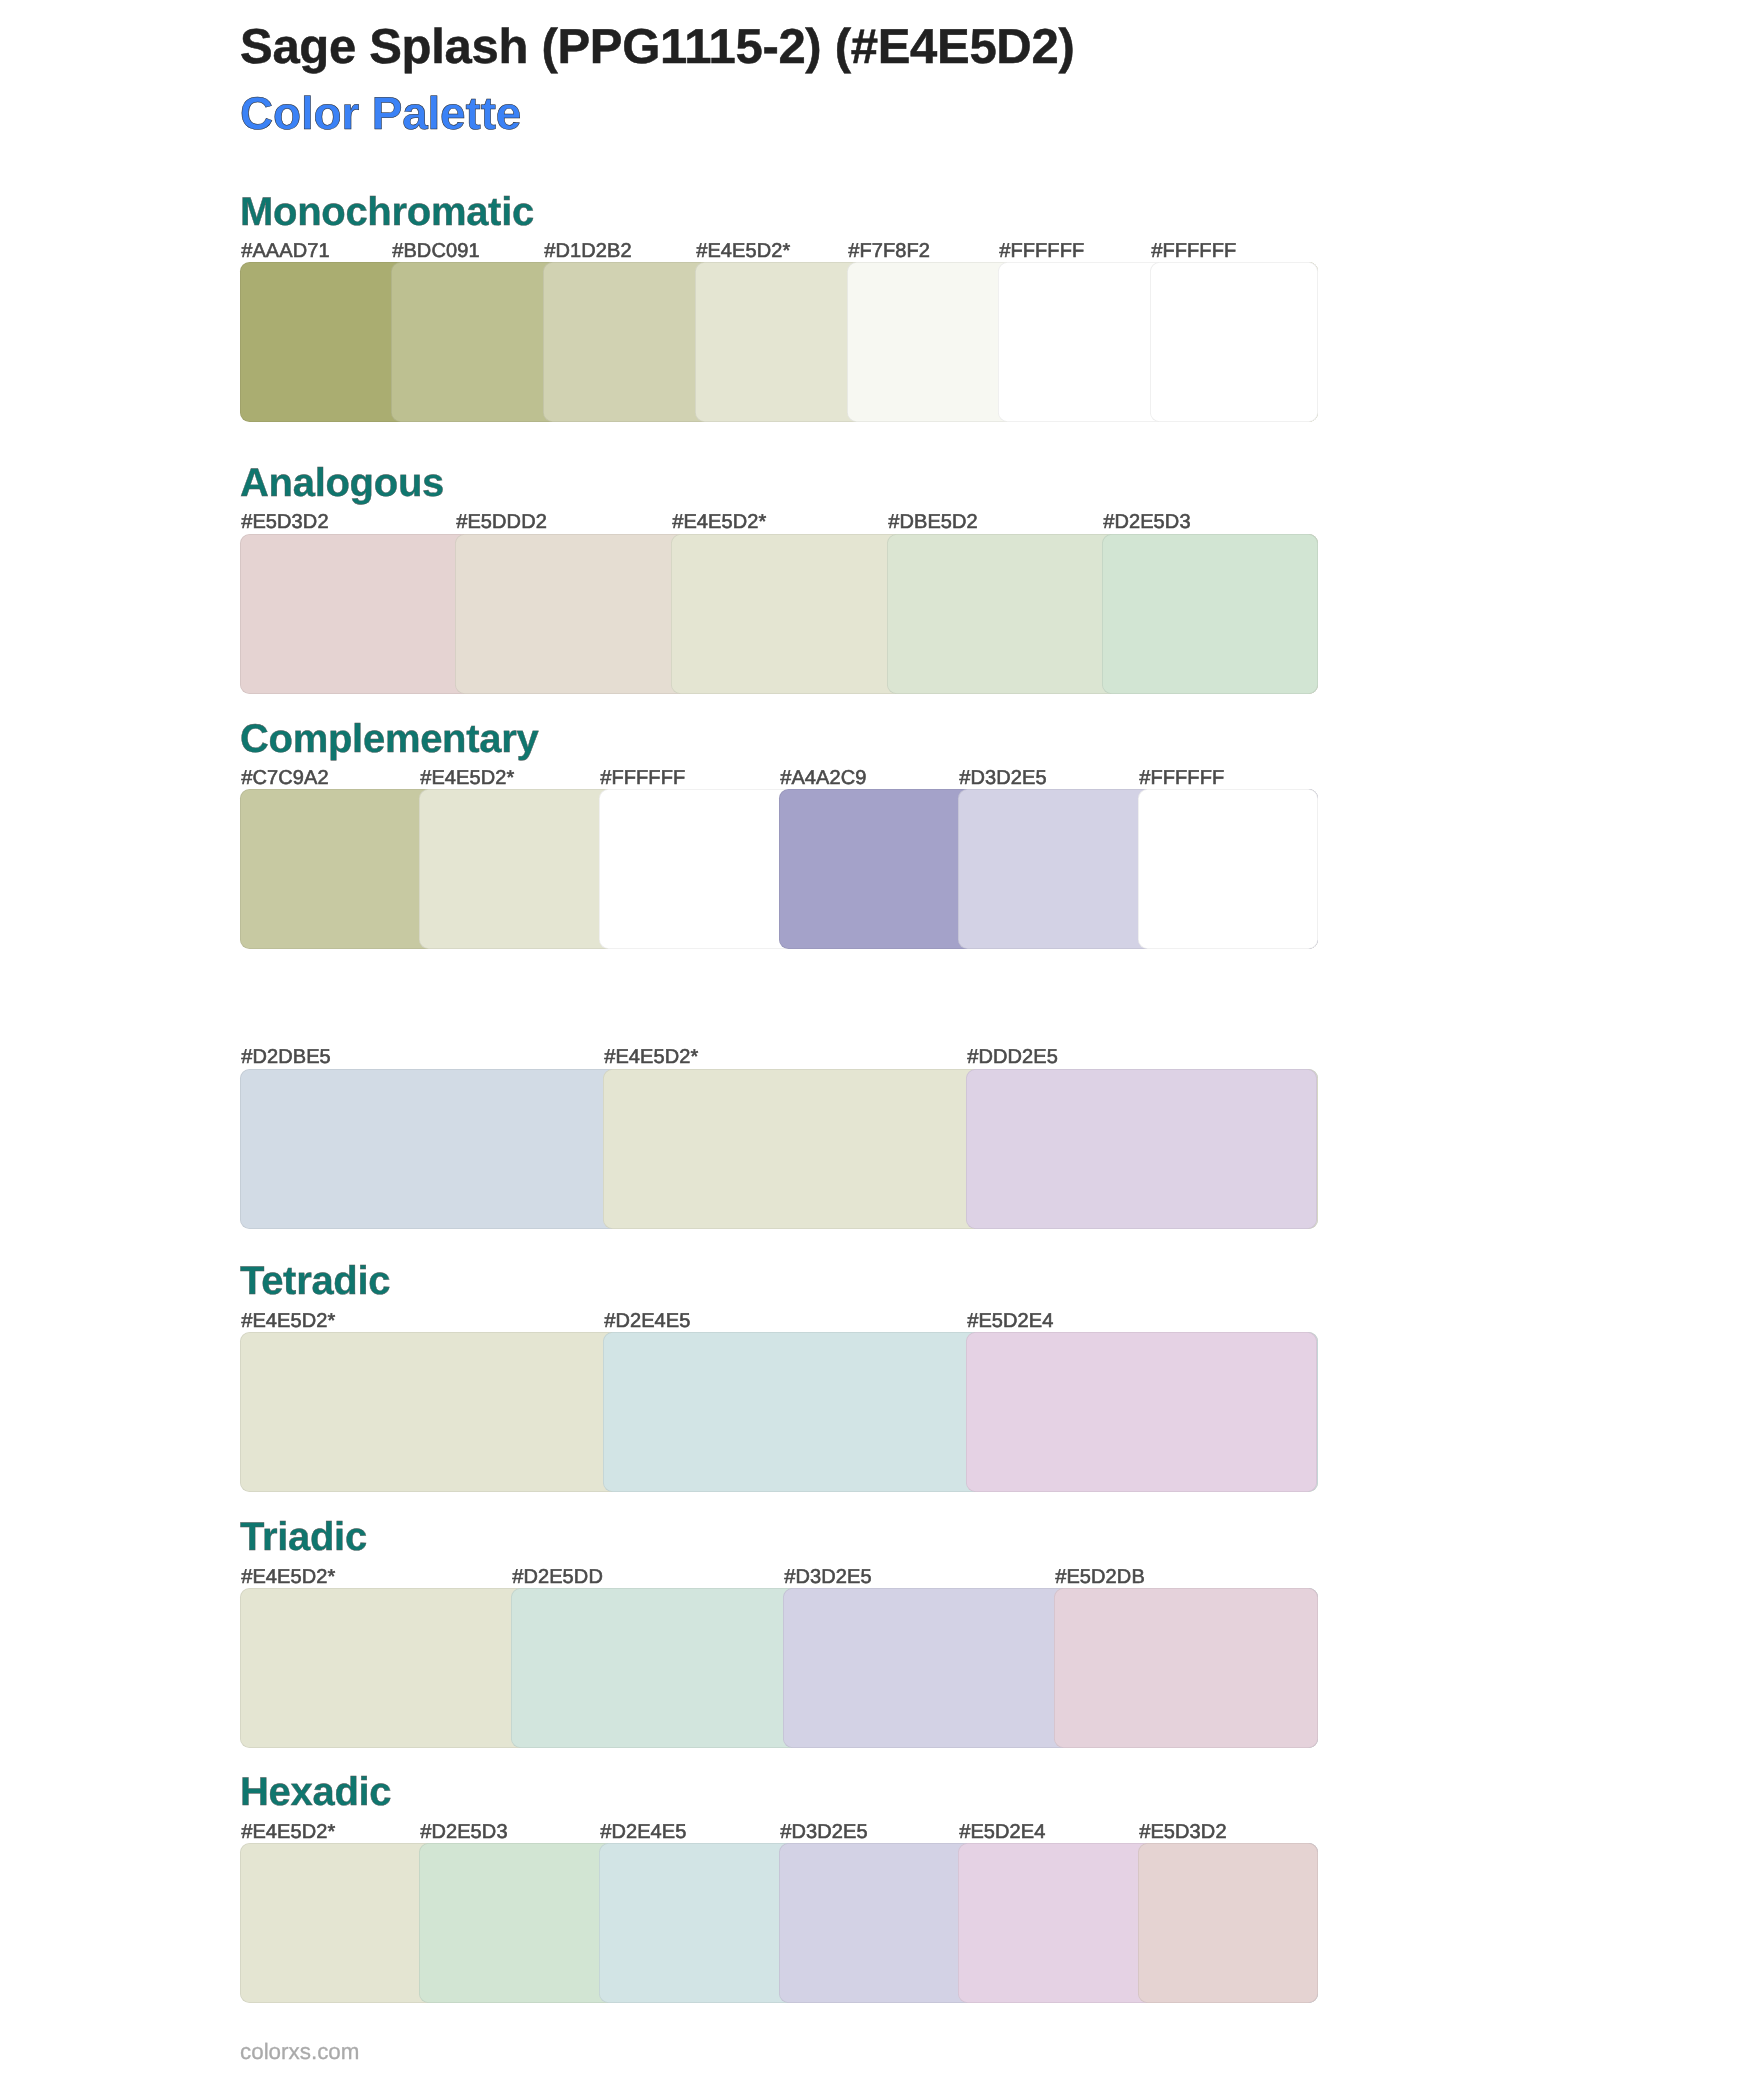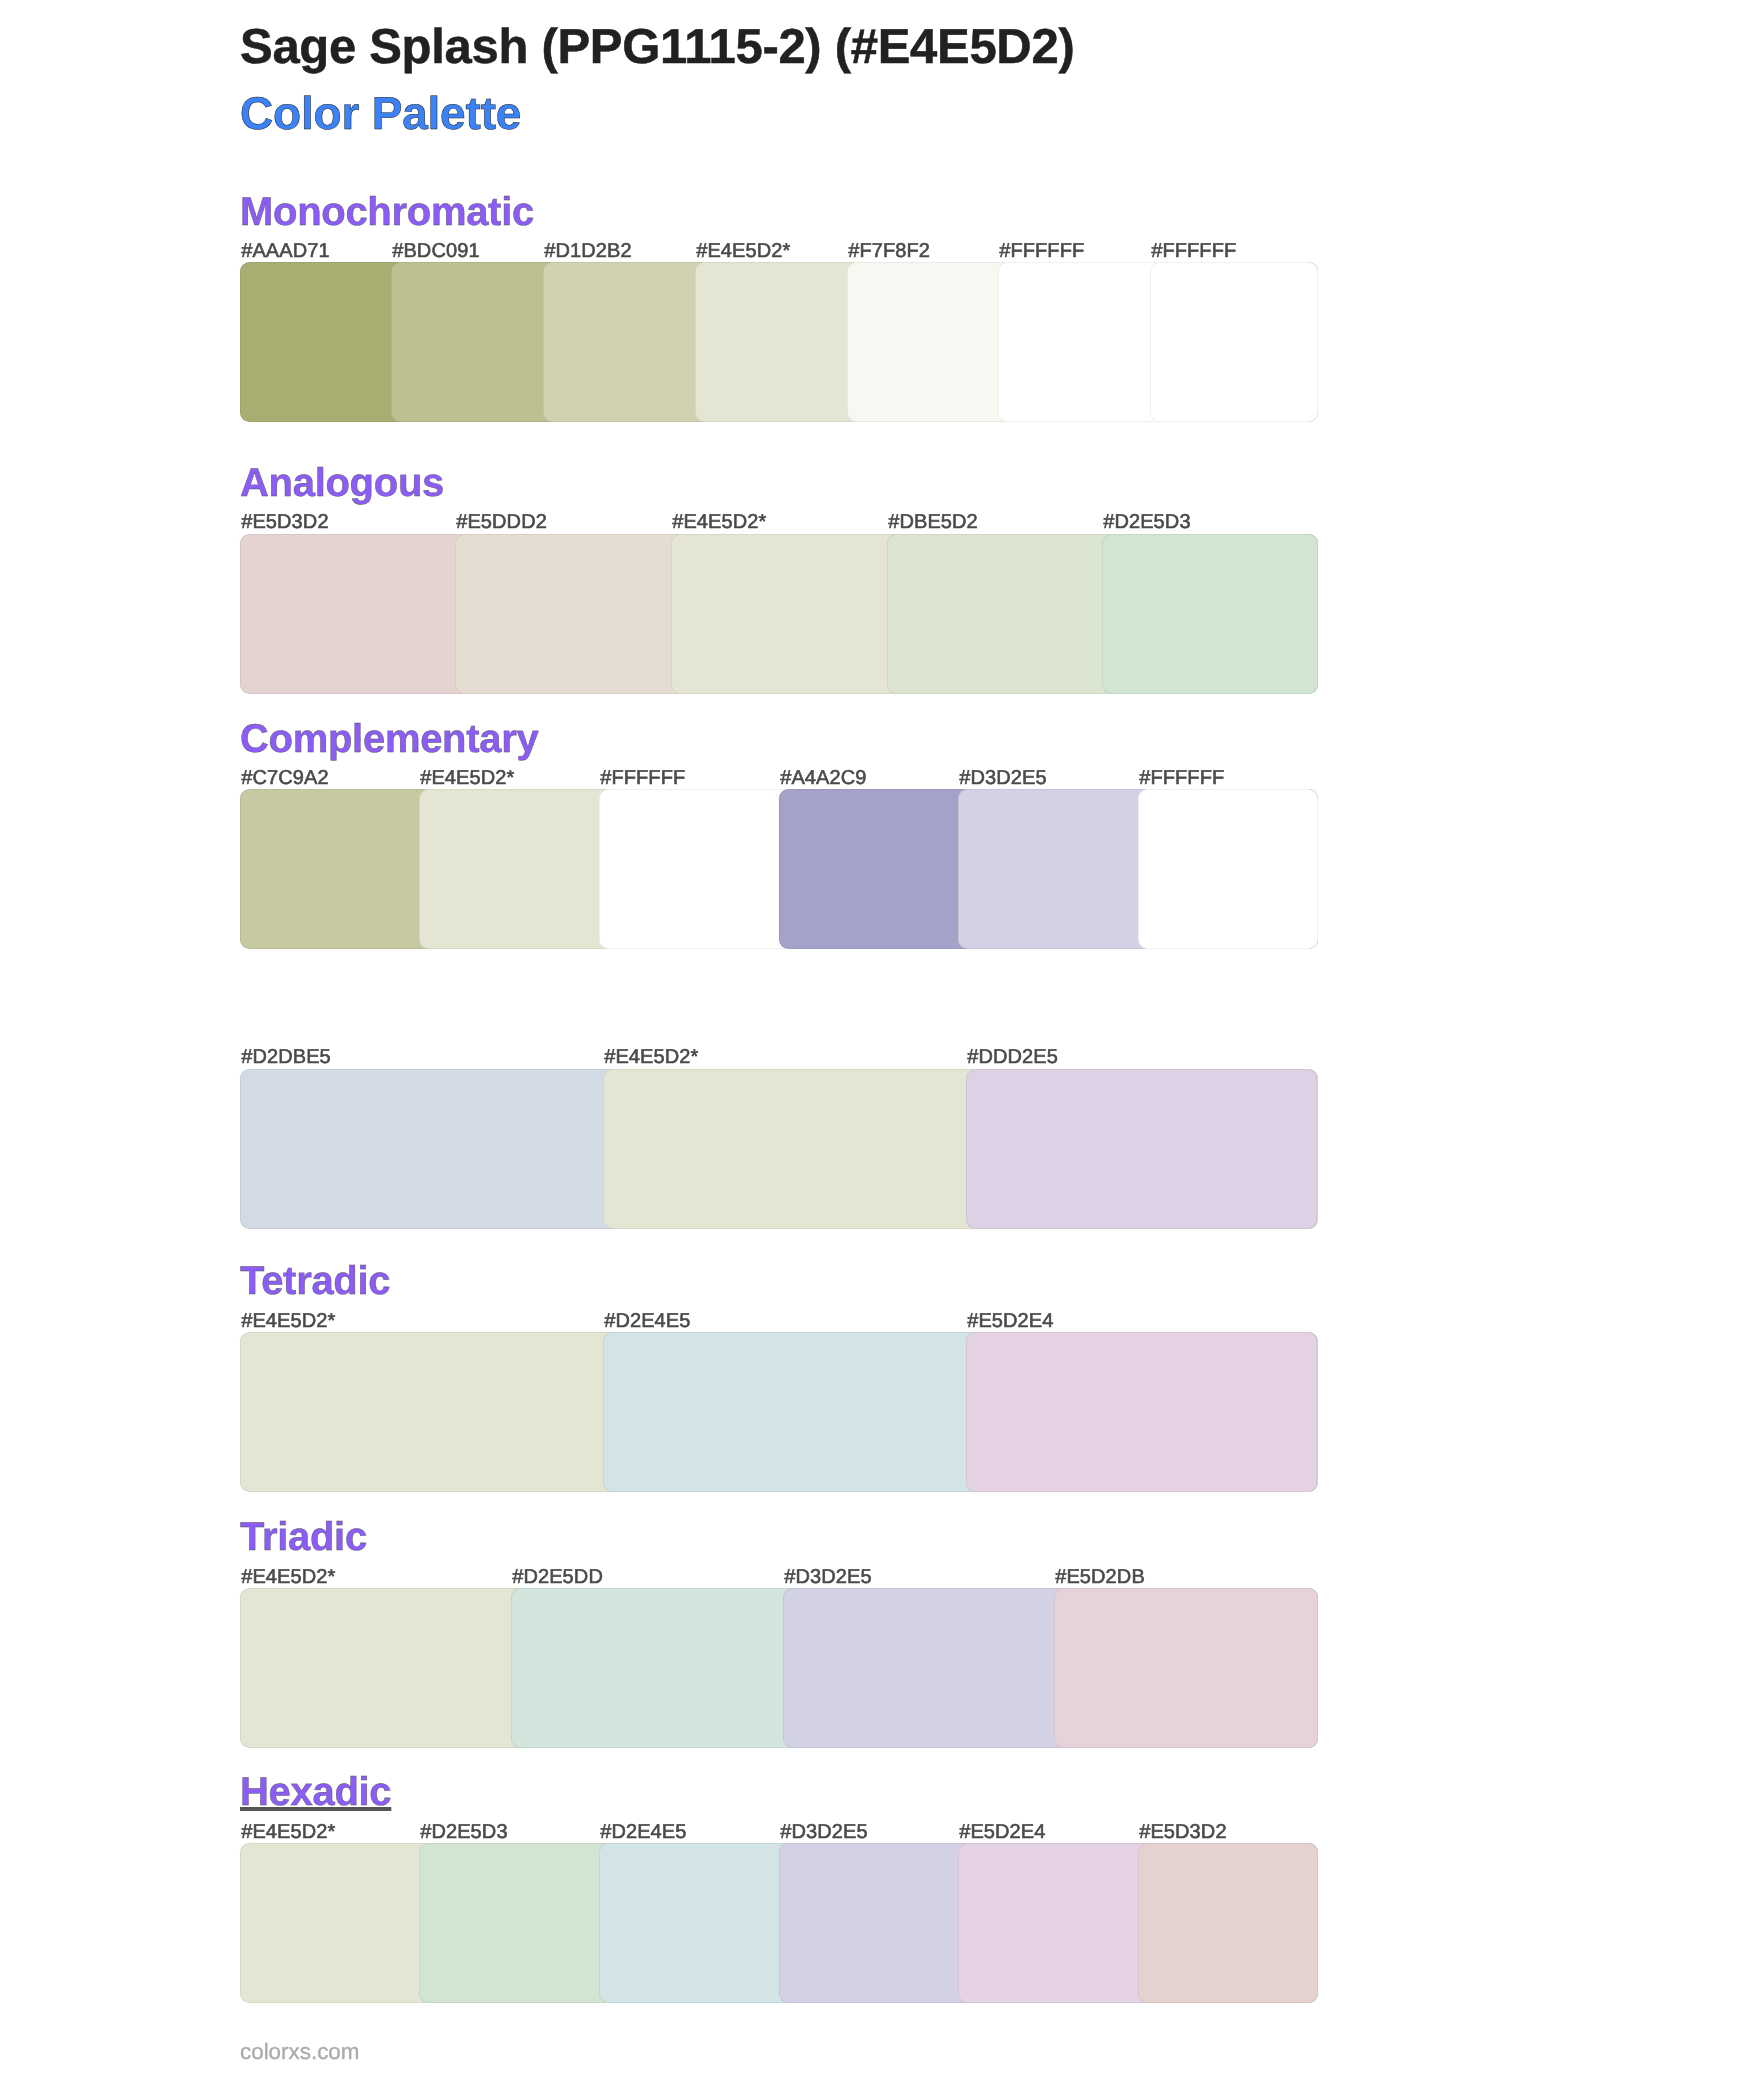--- a/index.html
+++ b/index.html
@@ -54,21 +54,21 @@
 
   
   .section { position: absolute; left: 0; top: 0; width: 1757px; height: 2077px; pointer-events: none; }
   .section-heading {
     position: absolute;
     left: 240px;
     font-weight: bold;
     font-size: 40px;
     line-height: 40px;
     margin-top: -4.4px;   
-    color: #8b5cf6;
+    color: #0f766e;
     -webkit-text-stroke: 0.4px #555555;
     letter-spacing: -0.3px;
     white-space: nowrap;
   }
   .label {
     position: absolute;
     padding-left: 1.2px;
     font-size: 20px;
     line-height: 20px;
     margin-top: -2px;   
@@ -178,21 +178,21 @@
         <div class="swatch" style="left: 240px; width: 1078px; top: 1588px; background: rgb(228, 229, 210); z-index: 10;"></div>
         <div class="label" style="left: 240px; top: 1569px;">#E4E5D2*</div>
         <div class="swatch" style="left: 511px; width: 807px; top: 1588px; background: rgb(210, 229, 221); z-index: 11;"></div>
         <div class="label" style="left: 511px; top: 1569px;">#D2E5DD</div>
         <div class="swatch" style="left: 783px; width: 535px; top: 1588px; background: rgb(211, 210, 229); z-index: 12;"></div>
         <div class="label" style="left: 783px; top: 1569px;">#D3D2E5</div>
         <div class="swatch" style="left: 1054px; width: 264px; top: 1588px; background: rgb(229, 210, 219); z-index: 13;"></div>
         <div class="label" style="left: 1054px; top: 1569px;">#E5D2DB</div>
       </div>
       <div class="section" style="top: 0px;">
-        <div class="section-heading" style="top: 1776px; text-decoration: underline;">Hexadic</div>
+        <div class="section-heading" style="top: 1776px;">Hexadic</div>
         <div class="swatch" style="left: 240px; width: 1078px; top: 1843px; background: rgb(228, 229, 210); z-index: 10;"></div>
         <div class="label" style="left: 240px; top: 1824px;">#E4E5D2*</div>
         <div class="swatch" style="left: 419px; width: 898px; top: 1843px; background: rgb(210, 229, 211); z-index: 11;"></div>
         <div class="label" style="left: 419px; top: 1824px;">#D2E5D3</div>
         <div class="swatch" style="left: 599px; width: 719px; top: 1843px; background: rgb(210, 228, 229); z-index: 12;"></div>
         <div class="label" style="left: 599px; top: 1824px;">#D2E4E5</div>
         <div class="swatch" style="left: 779px; width: 539px; top: 1843px; background: rgb(211, 210, 229); z-index: 13;"></div>
         <div class="label" style="left: 779px; top: 1824px;">#D3D2E5</div>
         <div class="swatch" style="left: 958px; width: 359px; top: 1843px; background: rgb(229, 210, 228); z-index: 14;"></div>
         <div class="label" style="left: 958px; top: 1824px;">#E5D2E4</div>

